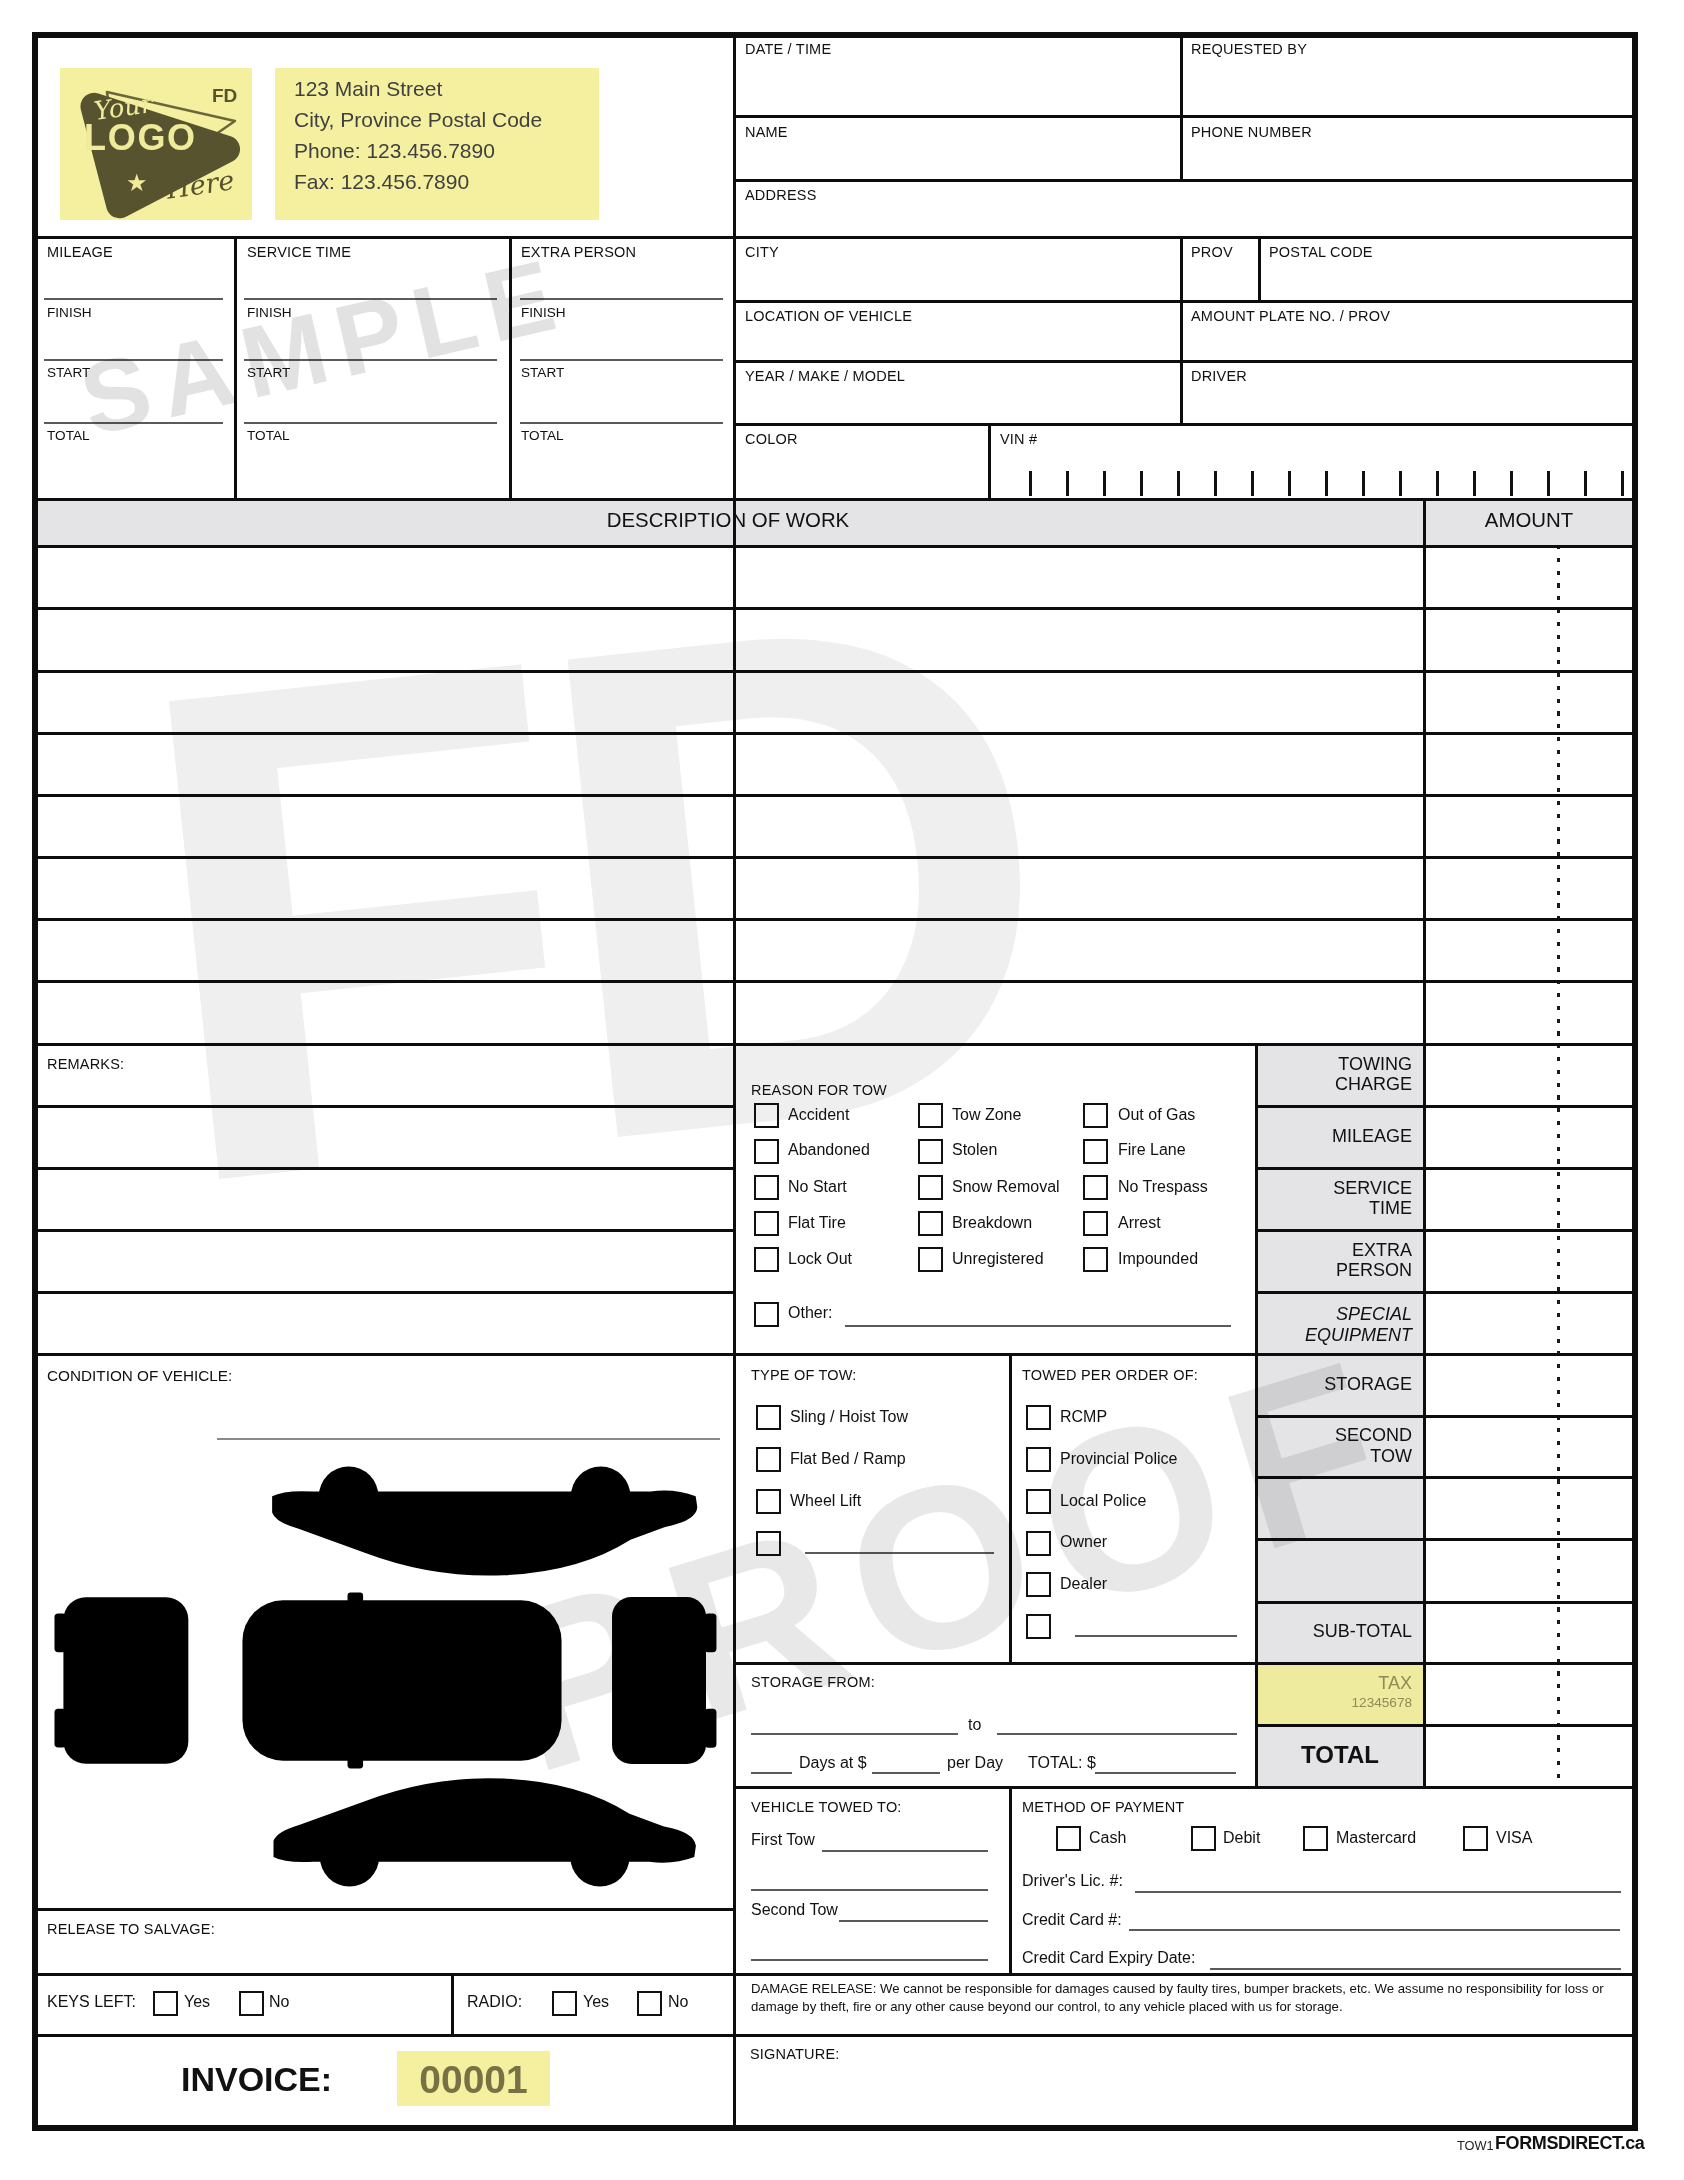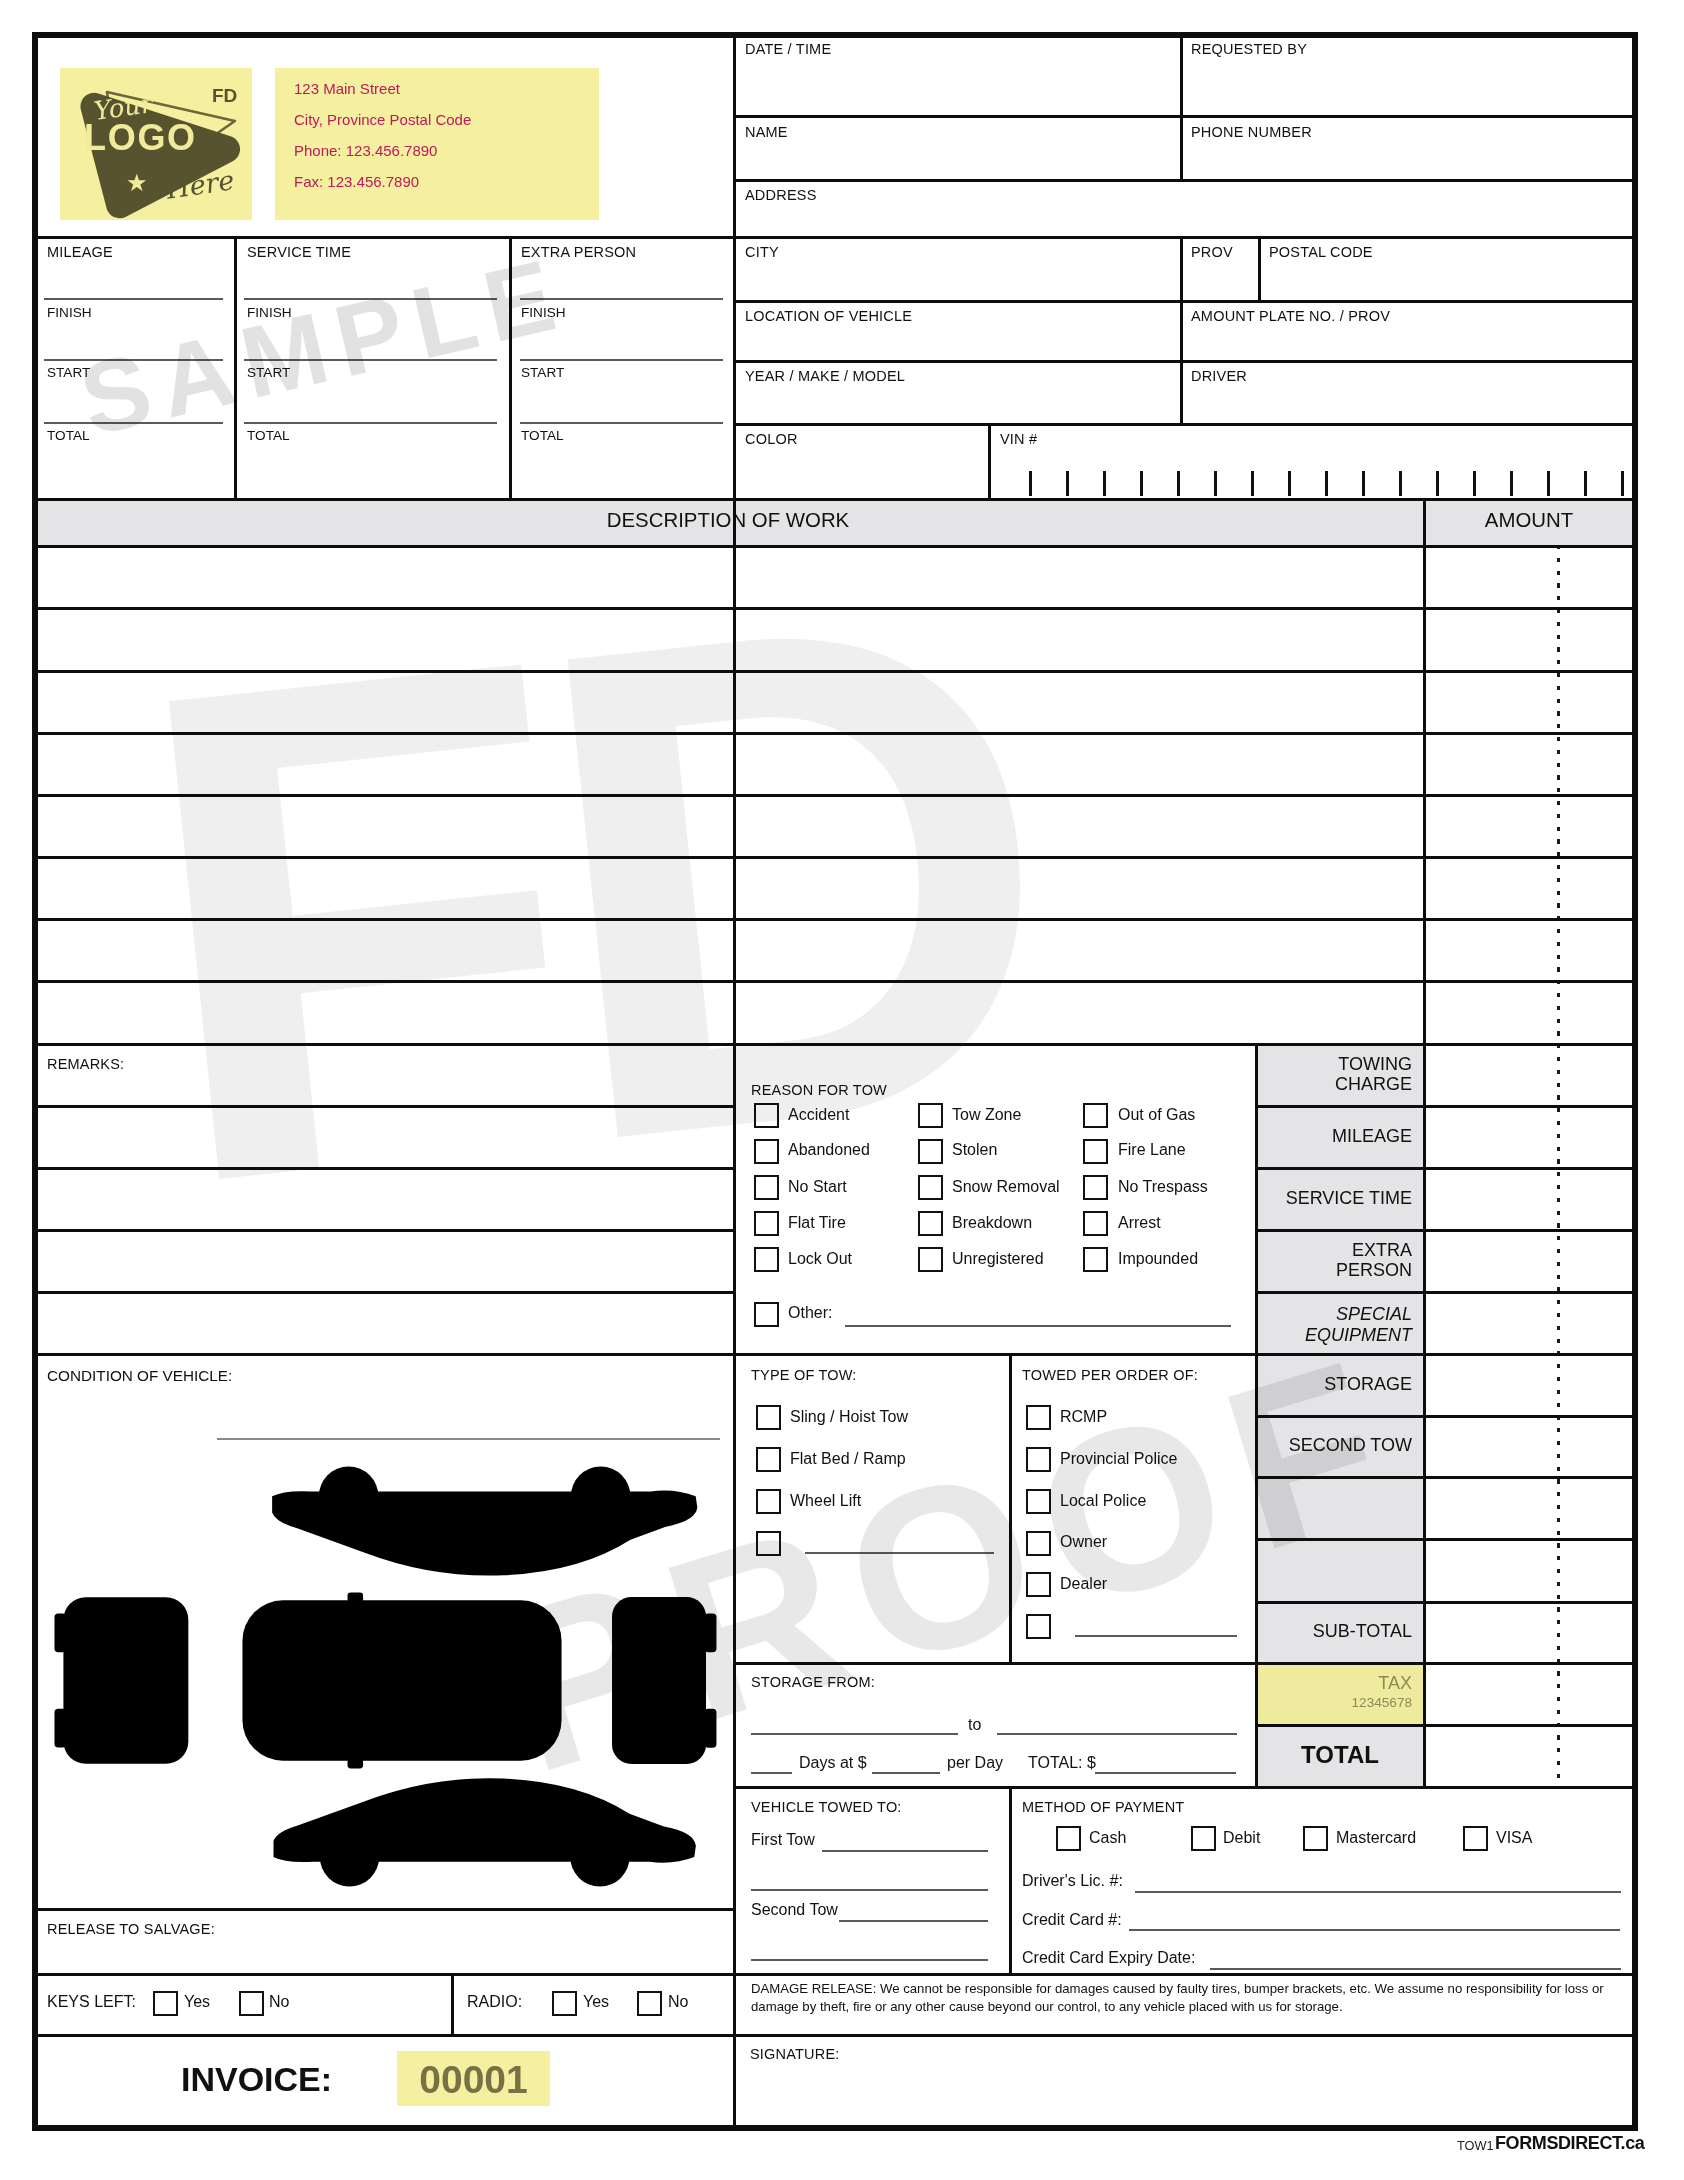--- a/index.html
+++ b/index.html
@@ -11,21 +11,21 @@
   .opt{font-size:16px;}
   .hl{position:absolute;height:3.4px;background:#0d0d0d;}
   .hl6{position:absolute;height:6px;background:#0d0d0d;}
   .vl{position:absolute;width:3.4px;background:#0d0d0d;}
   .vl6{position:absolute;width:6px;background:#0d0d0d;}
   .wl{position:absolute;height:1.7px;background:#5a5a5a;}
   .cb{position:absolute;width:21px;height:21px;border:2.6px solid #111;background:transparent;}
   .fill{position:absolute;}
   .cell{position:absolute;}
   .chg{position:absolute;left:1256px;width:168px;display:flex;align-items:center;justify-content:flex-end;
-       text-align:right;padding:0 12px 0 24px;box-sizing:border-box;font-size:18px;line-height:20.4px;}
+       text-align:right;padding:0 12px 0 34px;box-sizing:border-box;font-size:18px;line-height:20.4px;}
   .amt{position:absolute;}
   .dotline{position:absolute;width:2.6px;background-image:repeating-linear-gradient(180deg,#1a1a1a 0 4.3px,transparent 4.3px 12.8px);}
   .vin-ticks{position:absolute;background-image:repeating-linear-gradient(90deg,#111 0 2.6px,transparent 2.6px 37px);}
   .wm{position:absolute;font-weight:bold;mix-blend-mode:multiply;pointer-events:none;line-height:1;}
   .logo-script{font-family:"DejaVu Serif",serif;font-style:italic;}
   svg.car{position:absolute;}
 </style>
 </head>
 <body>
 
@@ -80,21 +80,21 @@
       <polygon points="55,28 205,62 75,152" style="fill:none;stroke:#6b673c;stroke-width:3;stroke-linejoin:round"></polygon>
       <polygon points="40,45 195,95 70,160" style="fill:#57532f;stroke:#57532f;stroke-width:32;stroke-linejoin:round"></polygon>
     </svg>
     <span class="t logo-script" style="left:34px;top:24px;font-size:25.6px;color:#f0eb9a;transform:rotate(-8deg);">Your</span>
     <span class="t" style="left:24px;top:49px;font-size:36px;font-weight:bold;color:#f0eb9a;letter-spacing:1.7px;">LOGO</span>
     <span class="t" style="left:152px;top:17px;font-size:19px;font-weight:bold;color:#57532f;">FD</span>
     <span class="t" style="left:66px;top:101px;font-size:24px;color:#f0eb9a;">★</span>
     <span class="t logo-script" style="left:106px;top:101px;font-size:27px;color:#57532f;transform:rotate(-8deg);">Here</span>
   </div>
 
-  <div class="cell" style="left:294px;top:73px;font-size:15px;line-height:31px;color:#be185d;">
+  <div class="cell" style="left:294px;top:73px;font-size:21px;line-height:31px;color:#404040;">
     <span style="display:block">123 Main Street</span>
     <span style="display:block">City, Province Postal Code</span>
     <span style="display:block">Phone: 123.456.7890</span>
     <span style="display:block">Fax: 123.456.7890</span>
   </div>
 
   <span class="t fl" style="left:745px;top:41px;">DATE / TIME</span>
   <span class="t fl" style="left:1191px;top:41px;">REQUESTED BY</span>
   <div class="cell" style="left:738px;top:36px;width:439px;height:77px;"></div>
   <div class="cell" style="left:1183px;top:36px;width:450px;height:77px;"></div>

